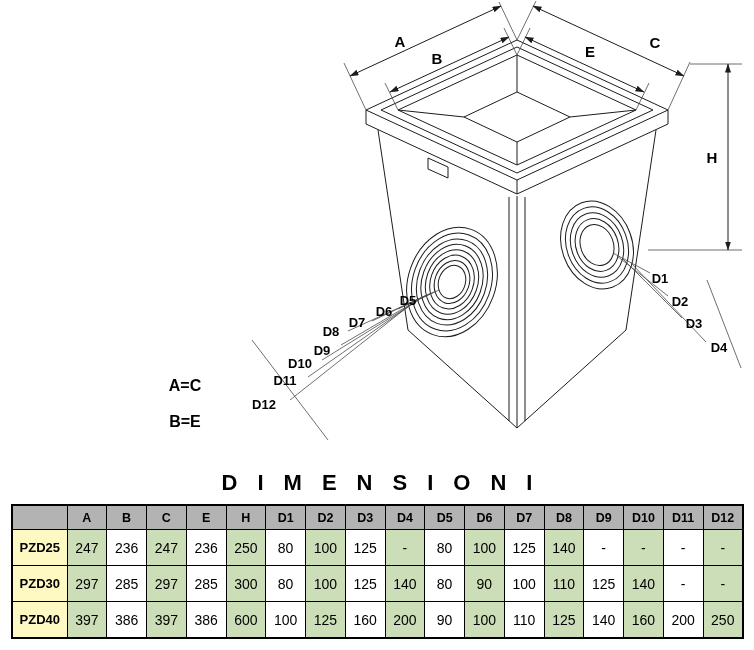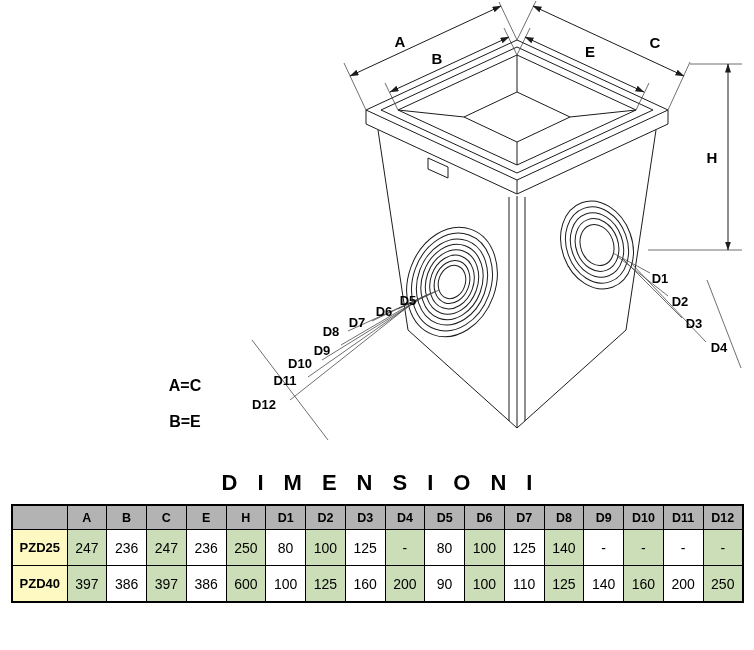--- a/index.html
+++ b/index.html
@@ -164,20 +164,40 @@
         <td>80</td>
         <td class="g">100</td>
         <td>125</td>
         <td class="g">140</td>
         <td>-</td>
         <td class="g">-</td>
         <td>-</td>
         <td class="g">-</td>
       </tr>
       <tr>
+        <th>PZD30</th>
+        <td class="g">297</td>
+        <td>285</td>
+        <td class="g">297</td>
+        <td>285</td>
+        <td class="g">300</td>
+        <td>80</td>
+        <td class="g">100</td>
+        <td>125</td>
+        <td class="g">140</td>
+        <td>80</td>
+        <td class="g">90</td>
+        <td>100</td>
+        <td class="g">110</td>
+        <td>125</td>
+        <td class="g">140</td>
+        <td>-</td>
+        <td class="g">-</td>
+      </tr>
+      <tr>
         <th>PZD40</th>
         <td class="g">397</td>
         <td>386</td>
         <td class="g">397</td>
         <td>386</td>
         <td class="g">600</td>
         <td>100</td>
         <td class="g">125</td>
         <td>160</td>
         <td class="g">200</td>

